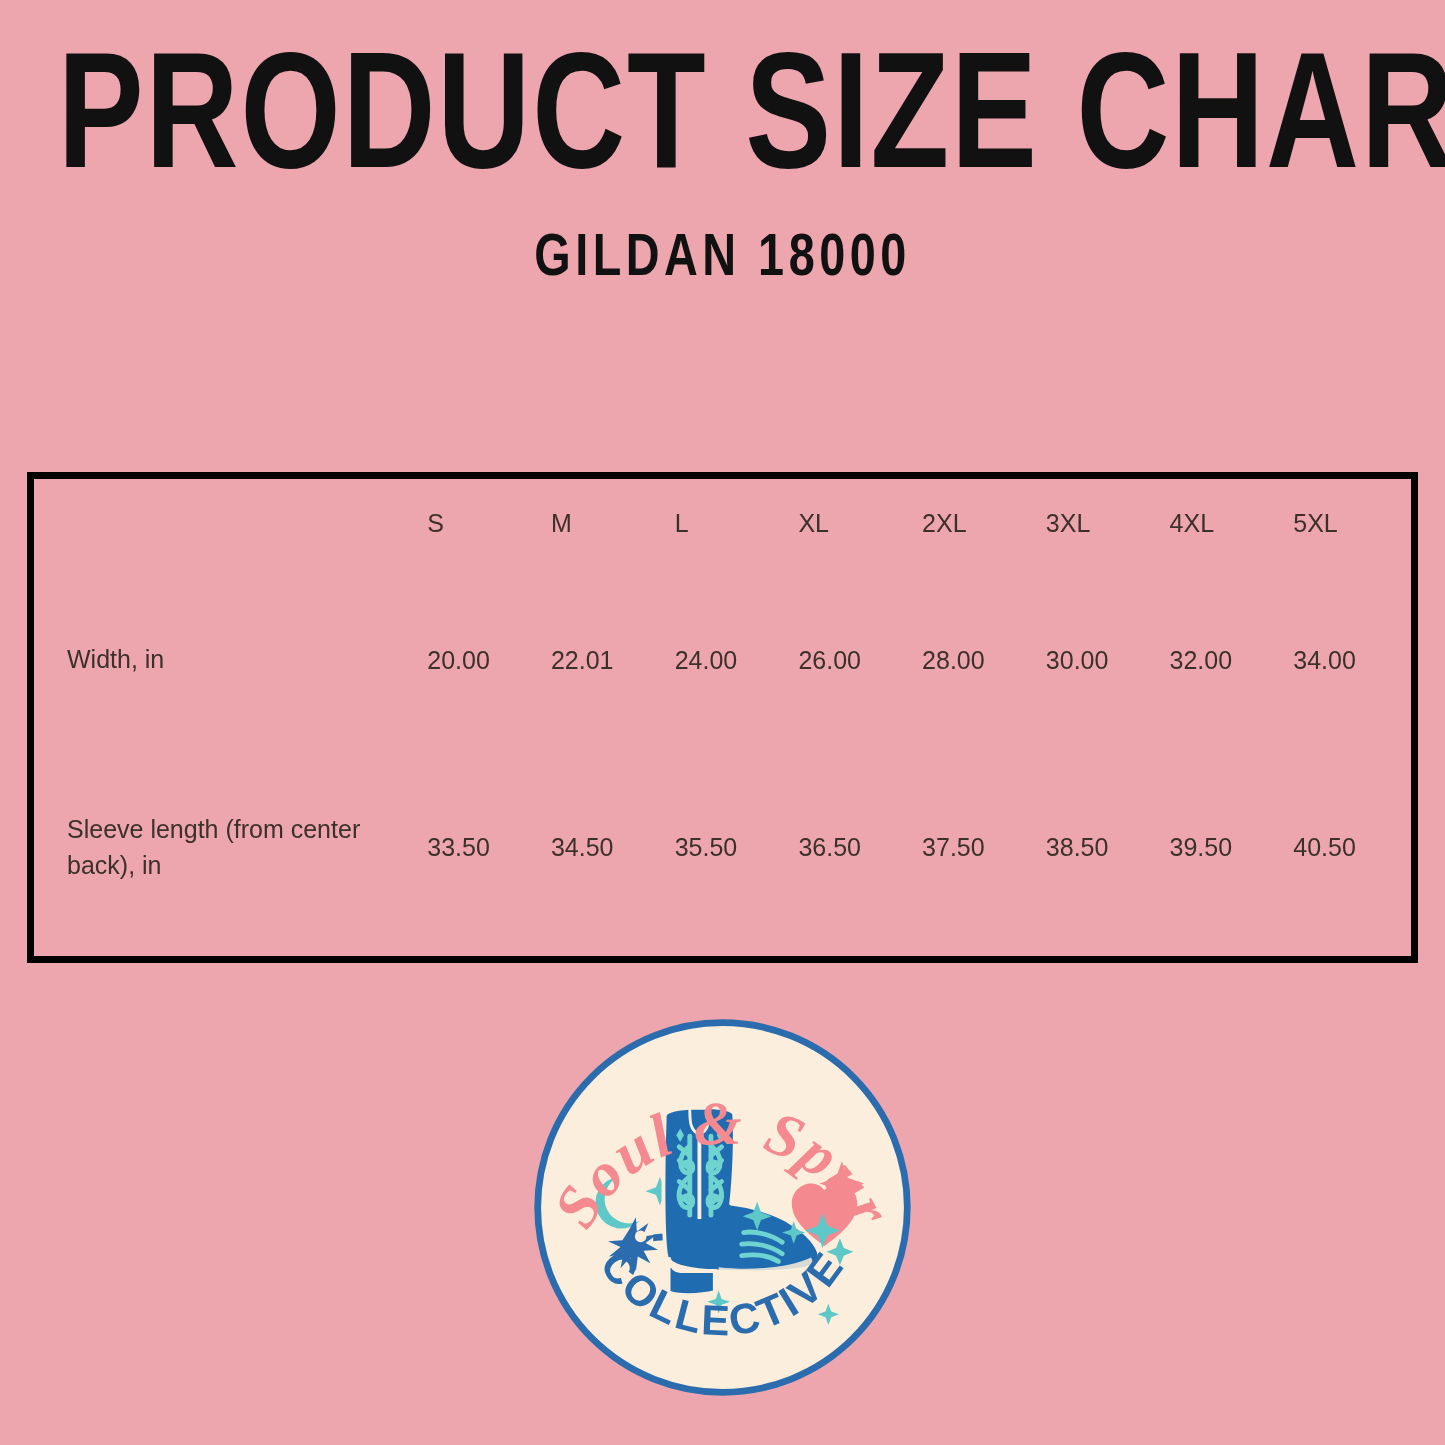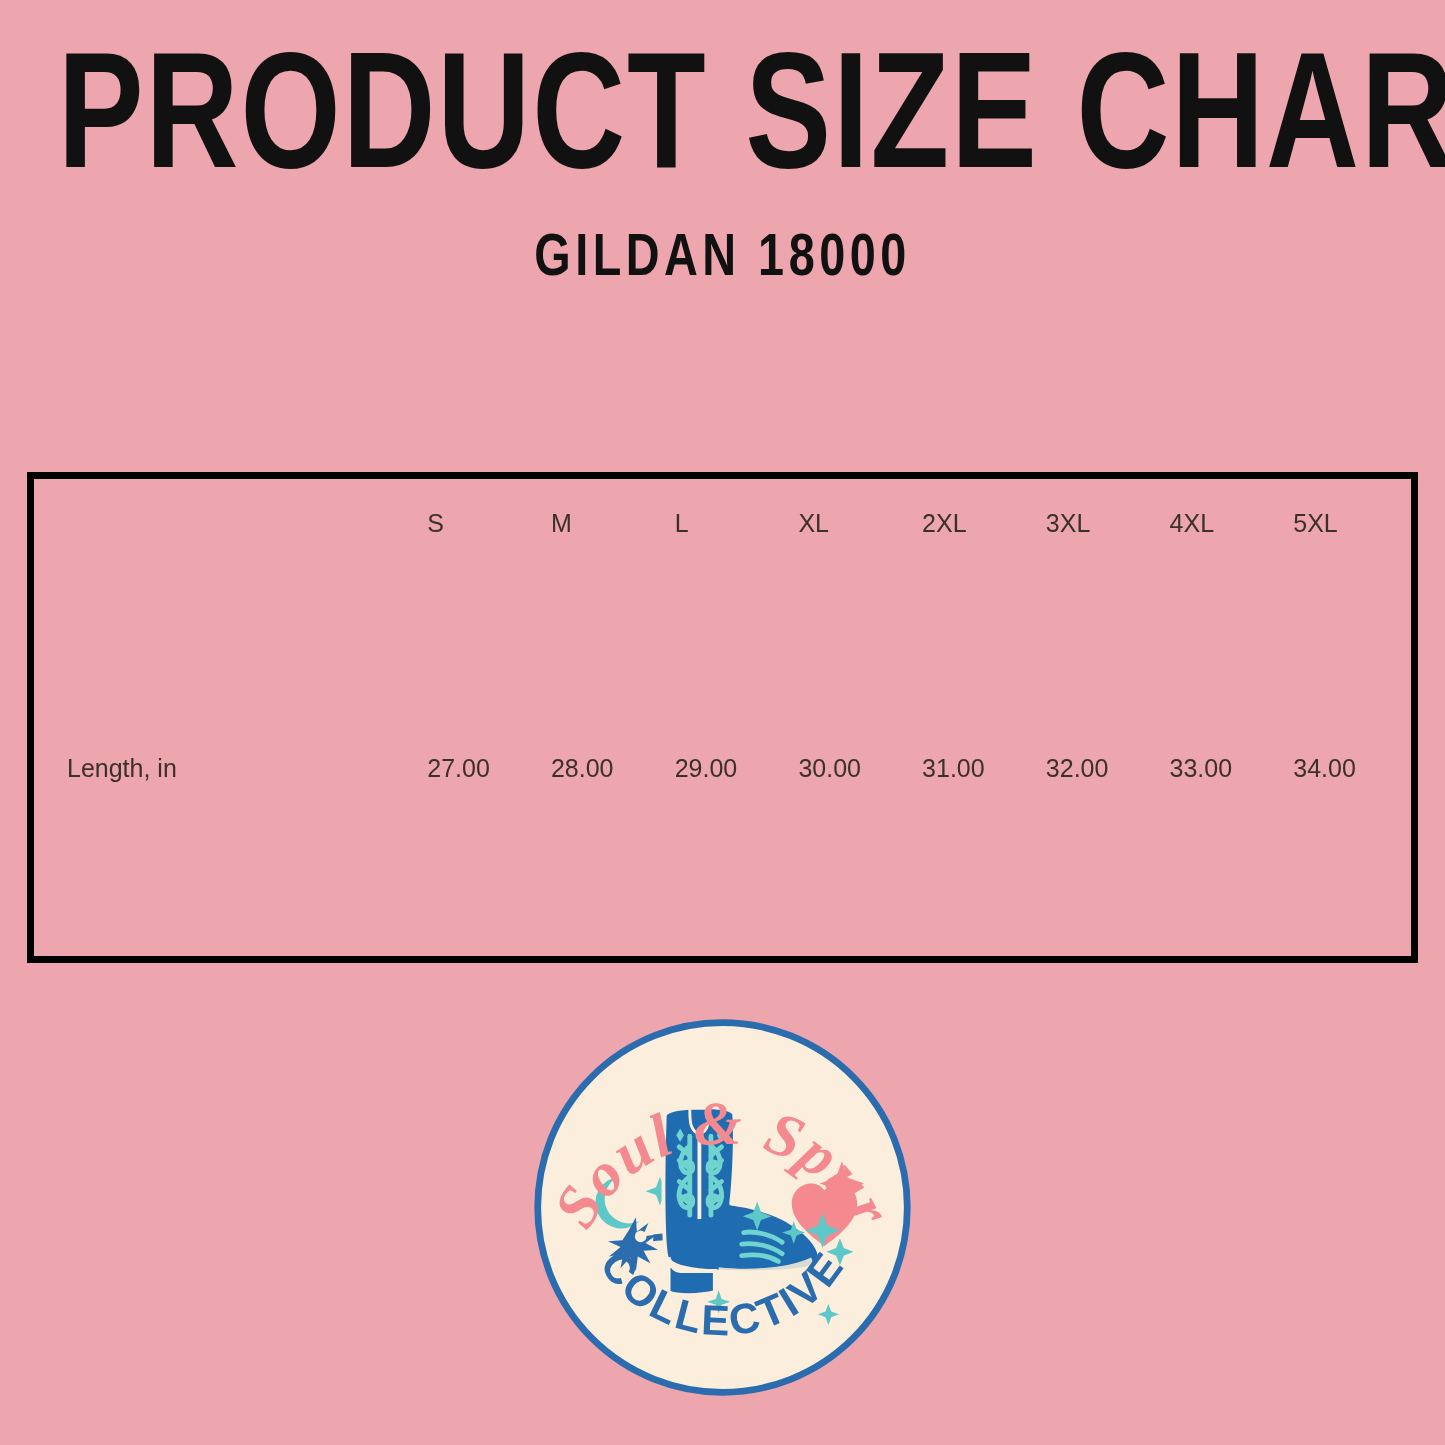--- a/index.html
+++ b/index.html
@@ -138,29 +138,42 @@
         <th class="sizehead">L</th>
         <th class="sizehead">XL</th>
         <th class="sizehead">2XL</th>
         <th class="sizehead">3XL</th>
         <th class="sizehead">4XL</th>
         <th class="sizehead">5XL</th>
       </tr>
     </thead>
     <tbody>
       <tr>
-        <td class="rowlabel">Length, in</td>
-        <td class="val">27.00</td>
+        <td class="rowlabel">Width, in</td>
+        <td class="val">20.00</td>
+        <td class="val">22.01</td>
+        <td class="val">24.00</td>
+        <td class="val">26.00</td>
         <td class="val">28.00</td>
-        <td class="val">29.00</td>
         <td class="val">30.00</td>
-        <td class="val">31.00</td>
         <td class="val">32.00</td>
-        <td class="val">33.00</td>
         <td class="val">34.00</td>
+      </tr>
+      <tr class="tall">
+        <td class="rowlabel">
+          <span class="wrapbox">Sleeve length (from center back), in</span>
+        </td>
+        <td class="val">33.50</td>
+        <td class="val">34.50</td>
+        <td class="val">35.50</td>
+        <td class="val">36.50</td>
+        <td class="val">37.50</td>
+        <td class="val">38.50</td>
+        <td class="val">39.50</td>
+        <td class="val">40.50</td>
       </tr>
     </tbody>
   </table>
 </div>
 
 <div class="logo">
   <svg viewBox="0 0 400 400" xmlns="http://www.w3.org/2000/svg">
     <defs>
       <path id="arcTop" d="M 58,232 A 152,152 0 0 1 342,232" fill="none"></path>
       <path id="arcBottom" d="M 62,238 A 148,148 0 0 0 338,238" fill="none"></path>

